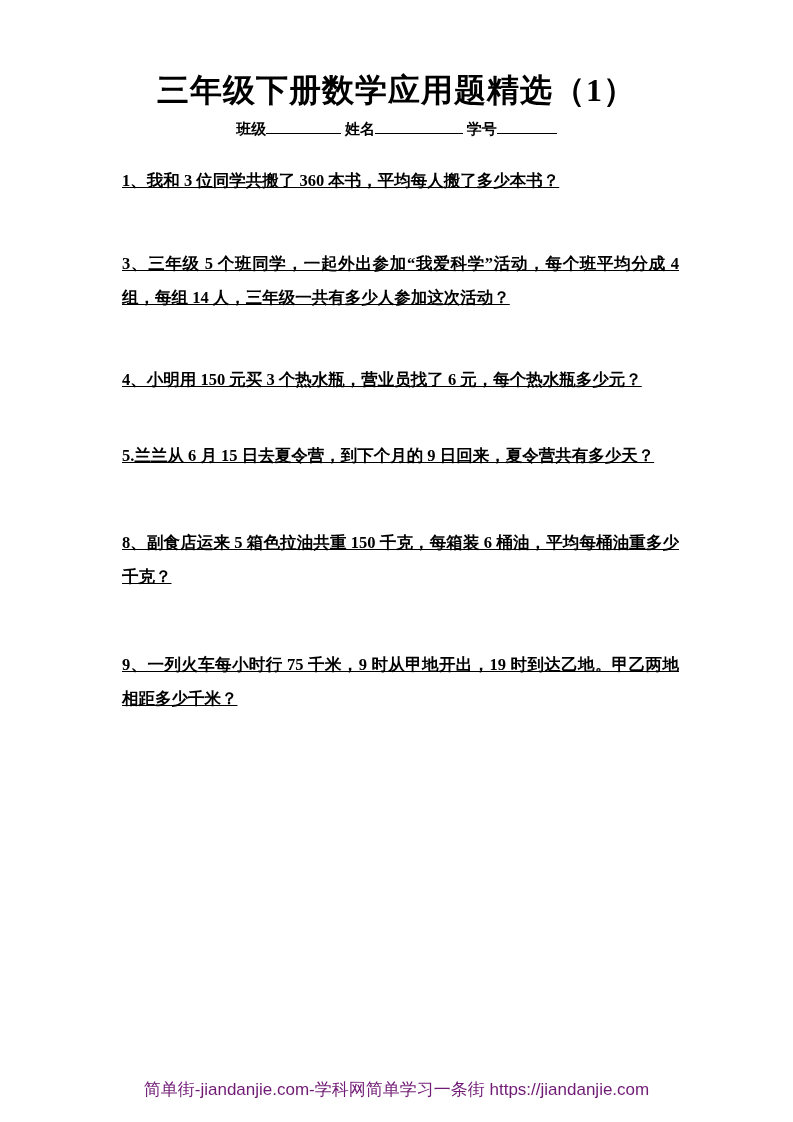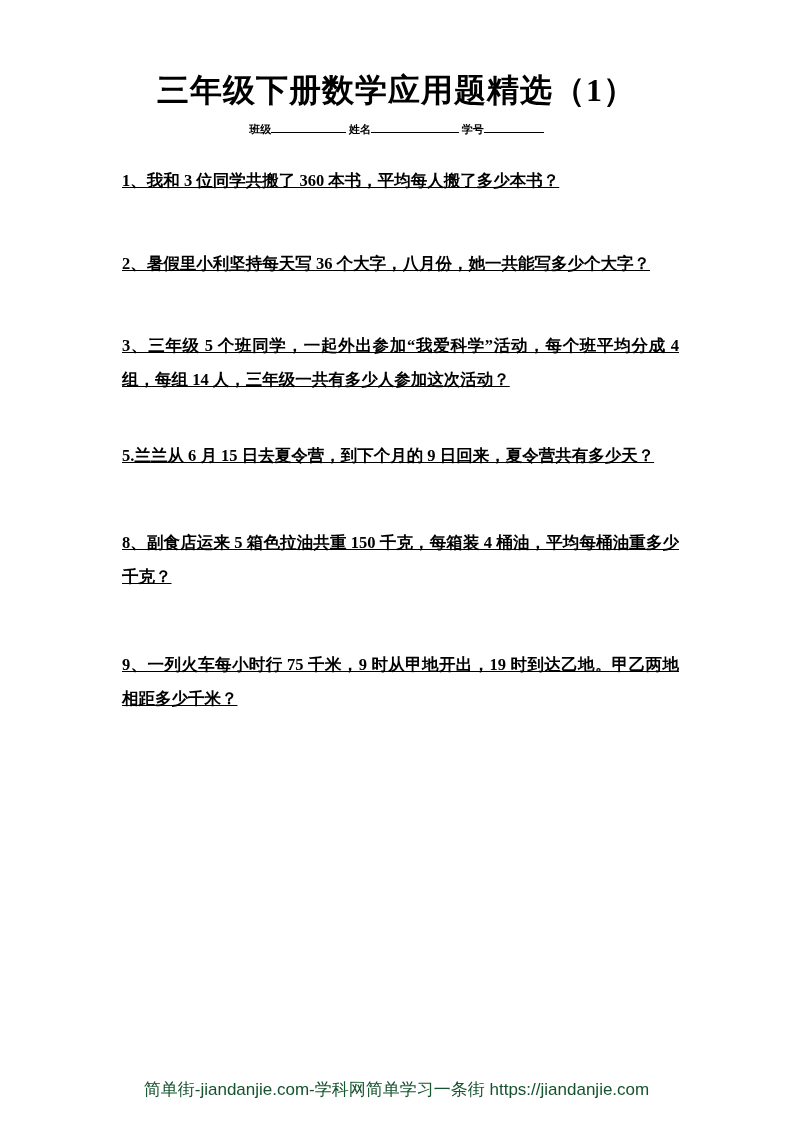--- a/index.html
+++ b/index.html
@@ -19,21 +19,21 @@
     padding-top: 56px;
     text-align: center;
     font-size: 32px;
     line-height: 44px;
     font-weight: bold;
     letter-spacing: 1px;
   }
   .subtitle {
     margin-top: 6px;
     text-align: center;
-    font-size: 11px;
+    font-size: 15px;
     line-height: 22px;
     font-weight: bold;
     white-space: nowrap;
   }
   .subtitle .blank {
     display: inline-block;
     border-bottom: 1.5px solid #000000;
     height: 15px;
     vertical-align: baseline;
   }
@@ -65,40 +65,40 @@
   .footer {
     position: absolute;
     left: 0;
     right: 0;
     top: 1066px;
     text-align: center;
     font-family: "Liberation Sans", "DejaVu Sans", sans-serif;
     font-size: 17px;
     line-height: 24px;
     font-weight: normal;
-    color: #14532d;
+    color: #701a75;
   }
 </style>
 </head>
 <body>
 
 <div class="page">
 
   <h1 class="title">三年级下册数学应用题精选（1）</h1>
 
   <div class="subtitle">
     <span>班级</span><span class="blank blank-class"></span>
     <span>姓名</span><span class="blank blank-name"></span>
     <span>学号</span><span class="blank blank-id"></span>
   </div>
 
   <ol class="problems">
     <li class="problem">1、我和 3 位同学共搬了 360 本书，平均每人搬了多少本书？</li>
-    <li class="problem">2、暑假里小利坚持每天写 36 个大字，八月份，她一共能写多少个大字？</li>
     <li class="problem">3、三年级 5 个班同学，一起外出参加“我爱科学”活动，每个班平均分成 4 组，每组 14 人，三年级一共有多少人参加这次活动？</li>
+    <li class="problem">4、小明用 150 元买 3 个热水瓶，营业员找了 6 元，每个热水瓶多少元？</li>
     <li class="problem">5.兰兰从 6 月 15 日去夏令营，到下个月的 9 日回来，夏令营共有多少天？</li>
-    <li class="problem">8、副食店运来 5 箱色拉油共重 150 千克，每箱装 4 桶油，平均每桶油重多少千克？</li>
+    <li class="problem">8、副食店运来 5 箱色拉油共重 150 千克，每箱装 6 桶油，平均每桶油重多少千克？</li>
     <li class="problem">9、一列火车每小时行 75 千米，9 时从甲地开出，19 时到达乙地。甲乙两地相距多少千米？</li>
   </ol>
 
   <div class="footer">简单街-jiandanjie.com-学科网简单学习一条街 https://jiandanjie.com</div>
 
 </div>
 
 </body></html>

